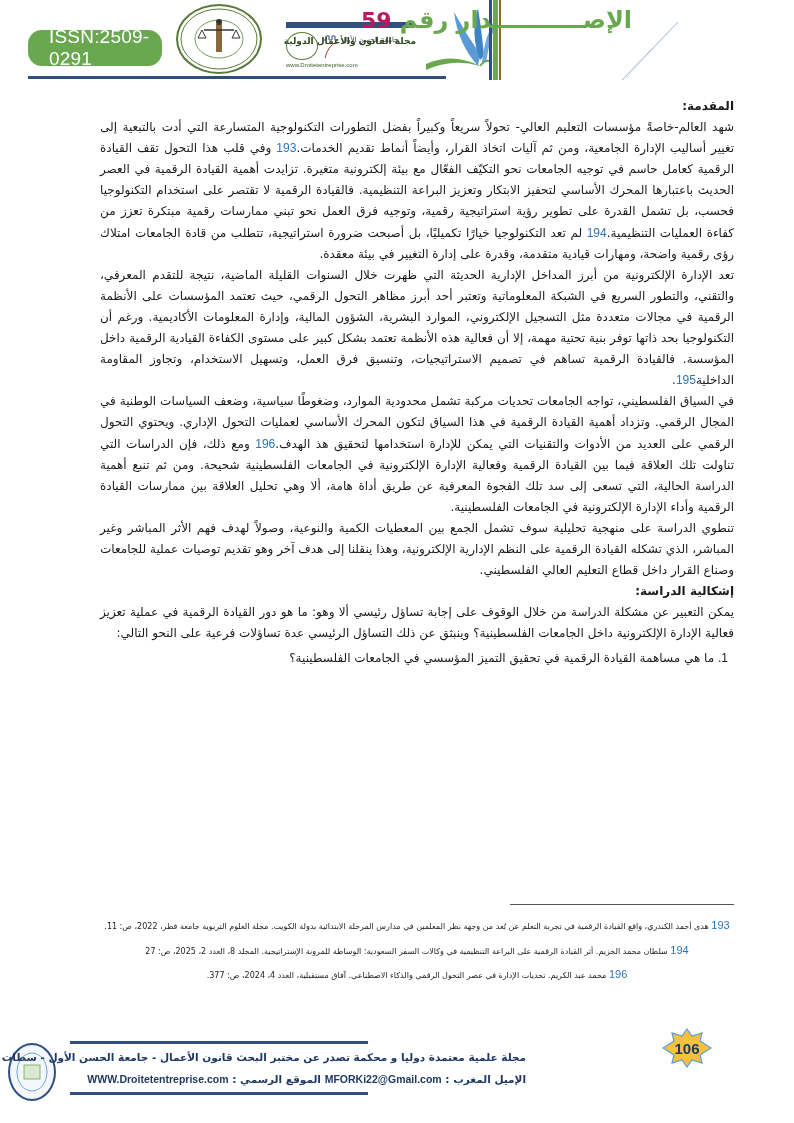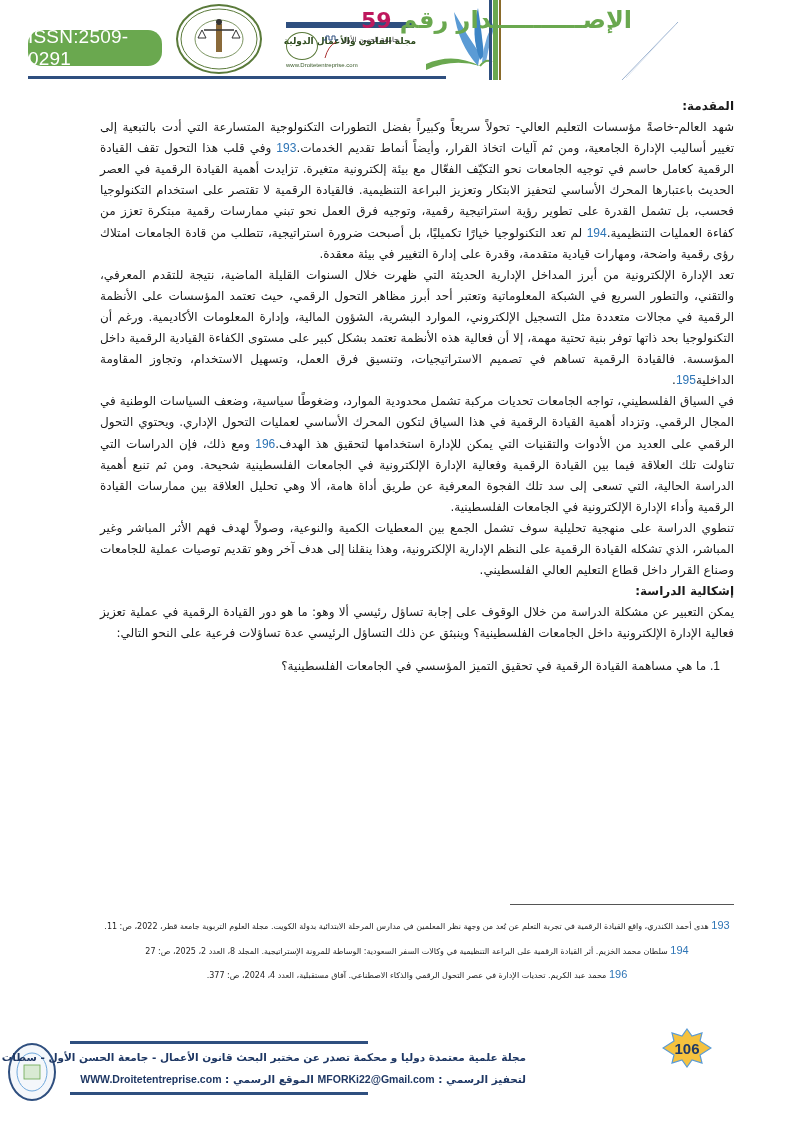--- a/index.html
+++ b/index.html
@@ -5,21 +5,21 @@
   * { box-sizing: border-box; margin: 0; padding: 0; }
   html, body { width: 794px; height: 1123px; background: #ffffff; overflow: hidden; }
   body { position: relative; font-family: "DejaVu Sans", sans-serif; color: #1a1a1a; }
 
   
   .header { position: absolute; left: 0; top: 0; width: 794px; height: 90px; }
   .issn-badge {
     position: absolute; left: 28px; top: 30px; width: 134px; height: 36px;
     background: #6aa84f; border-radius: 14px; color: #fff;
     font-family: "Liberation Sans", sans-serif; font-size: 19px; font-weight: normal;
-    display: flex; align-items: center; justify-content: center; letter-spacing: 0.2px;
+    display: flex; align-items: center; justify-content: center; letter-spacing: 0.2px; padding-left: 21px;
   }
   .lab-logo {
     position: absolute; left: 176px; top: 4px; width: 86px; height: 70px;
     border-radius: 50%; border: 2px solid #5a7a3a; background: #fff;
     display: flex; align-items: center; justify-content: center;
   }
   .journal-logo { position: absolute; left: 284px; top: 6px; width: 218px; height: 64px; }
   .journal-title-ar {
     position: absolute; right: 86px; top: 2px; font-size: 9px; font-weight: bold; color: #2d4a1e;
     direction: rtl; white-space: nowrap; margin-top: 28px;
@@ -46,21 +46,21 @@
 
   
   .content {
     position: absolute; left: 100px; top: 96px; width: 634px;
     direction: rtl; text-align: justify; text-align-last: right;
     font-family: "DejaVu Sans", sans-serif; font-size: 12px; line-height: 21.1px; color: #1a1a1a;
   }
   .content p { margin: 0; }
   .section-heading { font-weight: bold; }
   .fn-ref { color: #2e75b6; font-family: "Liberation Sans", sans-serif; }
-  .qlist { list-style: none; margin: 12px; padding: 0; }
+  .qlist { list-style: none; margin: 4px; padding: 0; }
   .qlist li { padding-right: 2px; }
   .qlist .qnum { font-family: "Liberation Sans", sans-serif; }
 
   
   .fn-rule { position: absolute; left: 510px; top: 904px; width: 224px; height: 1px; background: #555; }
   .footnotes {
     position: absolute; left: 100px; top: 914px; width: 634px; direction: rtl; text-align: center;
     font-family: "DejaVu Sans", sans-serif; font-size: 8px; line-height: 22.5px; color: #222;
   }
   .footnotes .fn { margin: 0; }
@@ -172,21 +172,21 @@
 
 <div class="footer-seal">
   <svg width="44" height="54" viewBox="0 0 44 54">
     <ellipse cx="22" cy="27" rx="15" ry="19" fill="none" stroke="#6fa8dc" stroke-width="1"></ellipse>
     <rect x="14" y="20" width="16" height="14" fill="#d9ead3" stroke="#6aa84f" stroke-width="0.8"></rect>
   </svg>
 </div>
 <div class="footer-rule-top"></div>
 <div class="footer-line1">مجلة علمية معتمدة  دوليا و محكمة تصدر عن مختبر البحث قانون الأعمال - جامعة الحسن الأول - سطات - المغرب</div>
 <div class="footer-line2">
-  <span>لتحفيز الرسمي : </span>
+  <span>الإميل المغرب : </span>
   <span class="latin">MFORKi22@Gmail.com</span>
   <span> الموقع الرسمي : </span>
   <span class="latin">WWW.Droitetentreprise.com</span>
 </div>
 <div class="footer-rule-bot"></div>
 
 <svg class="page-star" viewBox="0 0 50 40">
   <polygon points="25,1 30,8 40,5 38,13 49,20 38,27 40,35 30,32 25,39 20,32 10,35 12,27 1,20 12,13 10,5 20,8" fill="#f6c23e" stroke="#5b9bd5" stroke-width="1.2"></polygon>
 </svg>
 <div class="page-num">106</div>

